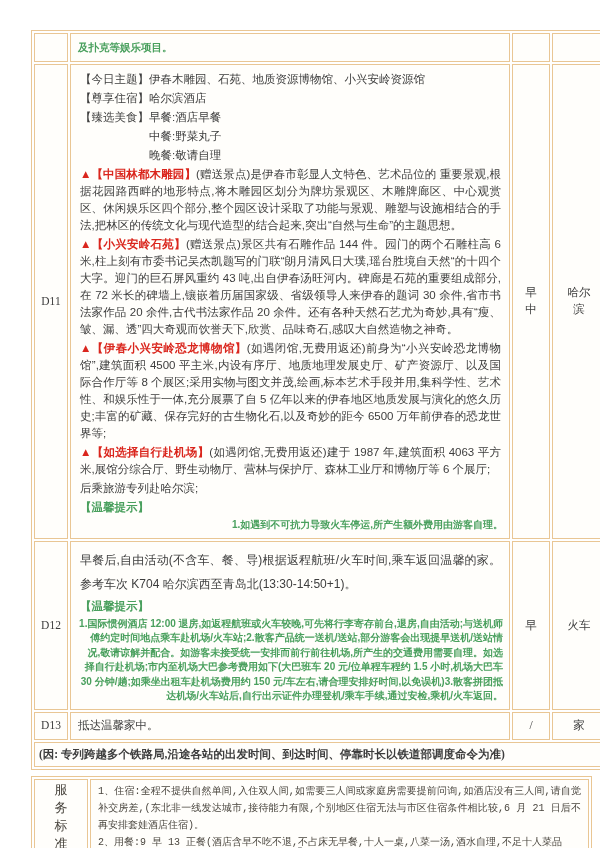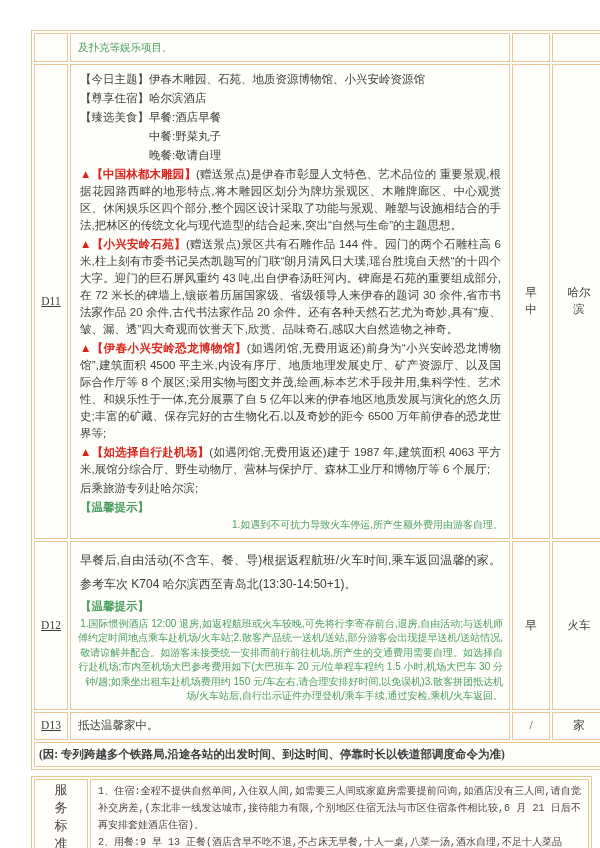--- a/index.html
+++ b/index.html
@@ -15,28 +15,28 @@
     border-collapse:separate;border-spacing:2px;
     margin:30px 0 0 31px;width:561px;
     border:1px solid #e9c694;background:#fff;
     table-layout:fixed;
   }
   table.itin td{
     border:1px solid #e9c694;vertical-align:middle;
     color:#3d3d3d;font-size:11.5px;line-height:17px;
     background:#fffefb;
   }
-  td.col-day{width:30px;text-align:center;font-family:"Liberation Serif",serif;font-size:11px;color:#333;text-decoration:underline;}
+  td.col-day{width:30px;text-align:center;font-family:"Liberation Serif",serif;font-size:11px;color:#333;}
   td.col-content{width:425px;padding:4px 6px 5px 7px;vertical-align:top;text-align:justify;}
   td.col-meal{width:34px;text-align:center;font-family:"Liberation Serif",serif;font-size:13px;line-height:21px;color:#3a3a3a;}
   td.col-stay{width:50px;text-align:center;font-family:"Liberation Serif",serif;font-size:13px;line-height:19px;color:#3a3a3a;}
   .stay-wrap{display:inline-block;width:2.3em;text-align:center;}
 
   .carryover td{height:18px;}
-  .green, .tip-text{color:#4aa05e;font-weight:normal;}
+  .green, .tip-text{color:#4aa05e;font-weight:bold;}
   .carry-text{font-size:10.5px;}
   .para{margin:2px;}
   .lead-red{color:#da251c;font-weight:bold;}
   .indent-food{padding-left:69px;}
   .tips-label{color:#4aa05e;font-weight:bold;}
   .tip-text{font-size:10px;line-height:14.5px;text-align:right;display:block;}
   .d13-text{font-size:12px;padding:2px 6px;vertical-align:middle;font-family:Liberation Mono, monospace;}
 
   .note-row td{
     font-family:"Liberation Serif",serif;font-weight:bold;

